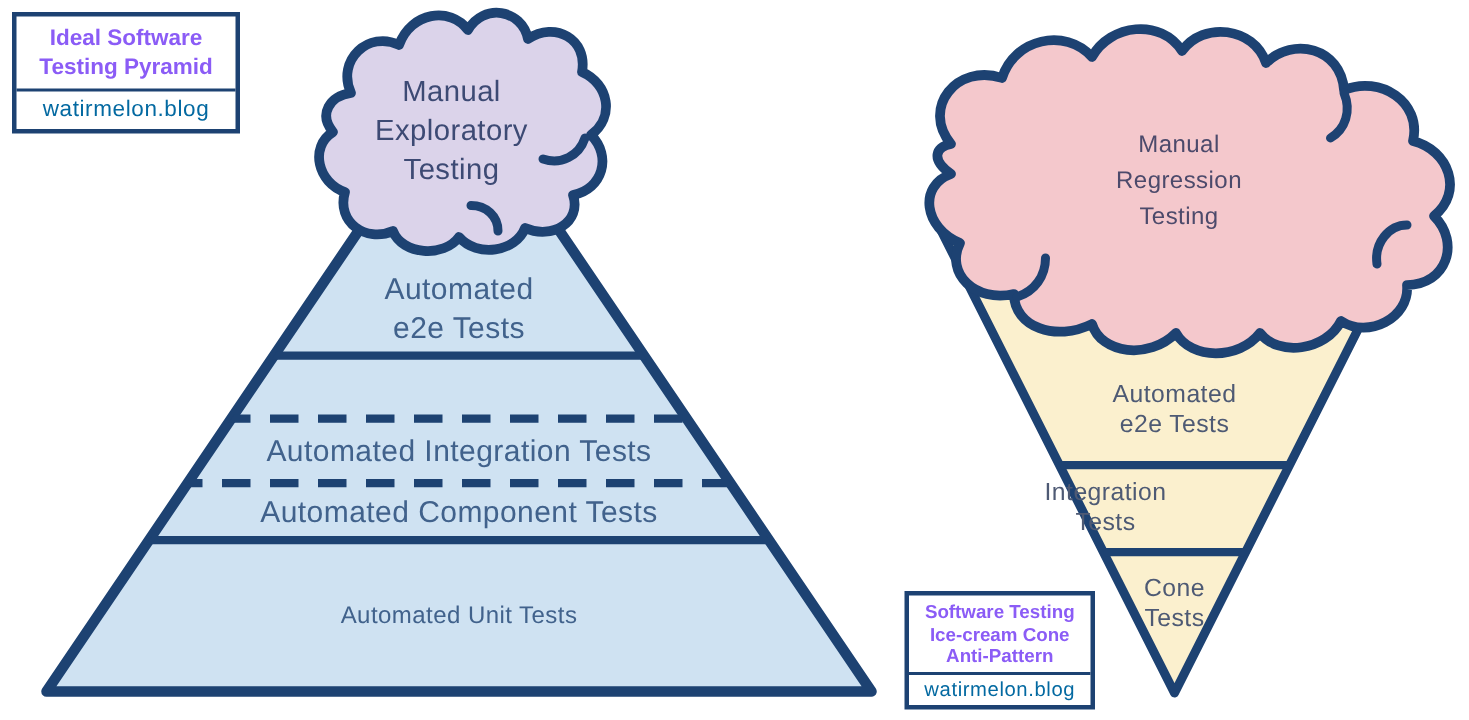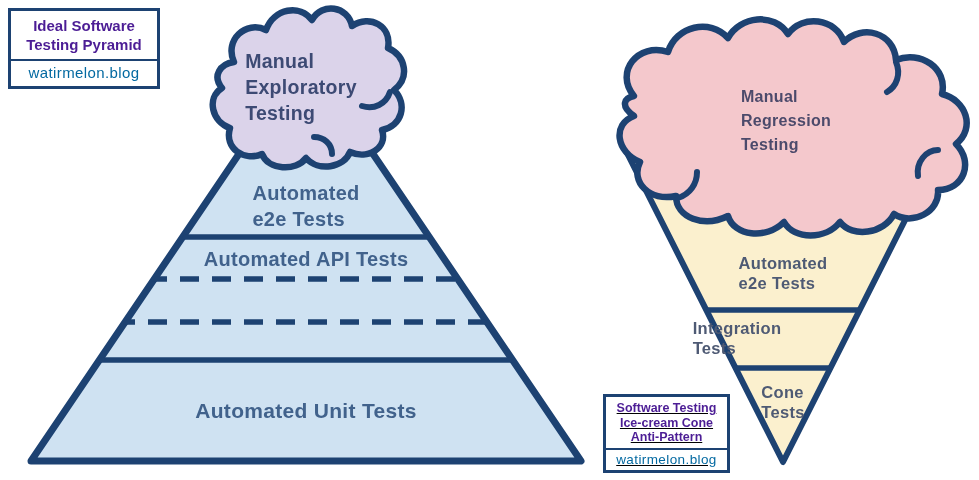--- a/index.html
+++ b/index.html
@@ -3,41 +3,41 @@
 <meta charset="utf-8">
 <style>
   html,body{margin:0;padding:0;background:#ffffff;}
   .canvas{
     position:relative;width:979px;height:480px;background:#ffffff;overflow:hidden;
     font-family:"Liberation Sans", sans-serif;
   }
   .canvas svg{position:absolute;left:0;top:0;}
   .lbl{
     position:absolute;transform:translate(-50%,-50%);
-    white-space:pre-line;text-align:left;
-    font-weight:700;letter-spacing:.3px;color:#41628c;
+    white-space:pre-line;text-align:center;
+    font-weight:400;letter-spacing:.3px;color:#41628c;
   }
   .pyr-lbl{font-size:20px;line-height:26px;}
   .cone-lbl{font-size:16.5px;line-height:20px;color:#4e5a74;}
   .cloud-lbl-left{font-size:19.5px;line-height:26px;color:#3d4a74;}
   .cloud-lbl-right{font-size:16px;line-height:24px;color:#4c4a6b;}
   .badge{
     position:absolute;background:#ffffff;border:3px solid #1d4272;box-sizing:border-box;
   }
   .badge .title{
-    font-weight:bold;color:#4c1d95;text-align:center;white-space:pre-line;
+    font-weight:bold;color:#8b5cf6;text-align:center;white-space:pre-line;
   }
   .badge .divider{border-top:2px solid #1d4272;height:0;}
   .badge .site{
     color:#0369a1;text-align:center;letter-spacing:.4px;font-weight:300;
   }
   .badge-left{left:8px;top:8px;width:152px;}
   .badge-left .title{font-size:15px;line-height:19px;padding:5px 4px 5px;}
   .badge-left .site{font-size:15px;padding:3px 4px 5px;}
-  .badge-right{left:603px;top:394px;width:127px;text-decoration:underline;}
+  .badge-right{left:603px;top:394px;width:127px;}
   .badge-right .title{font-size:12.5px;line-height:14.5px;padding:4px 2px 3px;}
   .badge-right .site{font-size:13.5px;padding:2px 2px 3px;}
 </style>
 </head>
 <body>
 
 <div class="canvas">
 
   <svg width="979" height="480" viewBox="0 0 979 480">
     <defs>
@@ -83,22 +83,23 @@
       <path d="M678,198 C690,194 697,184 697,172"></path>
       <path d="M896,62 C901,74 897,86 887,92"></path>
     </g>
   </svg>
 
   <div class="lbl cloud-lbl-left" style="left:301px;top:87px;">Manual
 Exploratory
 Testing</div>
   <div class="lbl pyr-lbl" style="left:306px;top:206px;">Automated
 e2e Tests</div>
-  <div class="lbl pyr-lbl" style="left:306px;top:259px;">Automated API Tests</div>
-  <div class="lbl pyr-lbl" style="left:306px;top:411px;font-size:21px;">Automated Unit Tests</div>
+  <div class="lbl pyr-lbl" style="left:306px;top:301px;">Automated Integration Tests</div>
+  <div class="lbl pyr-lbl" style="left:306px;top:342px;">Automated Component Tests</div>
+  <div class="lbl pyr-lbl" style="left:306px;top:411px;font-size:16px;">Automated Unit Tests</div>
 
   <div class="lbl cloud-lbl-right" style="left:786px;top:121px;">Manual
 Regression
 Testing</div>
   <div class="lbl cone-lbl" style="left:783px;top:273px;">Automated
 e2e Tests</div>
   <div class="lbl cone-lbl" style="left:737px;top:338px;">Integration
 Tests</div>
   <div class="lbl cone-lbl" style="left:783px;top:402px;">Cone
 Tests</div>

